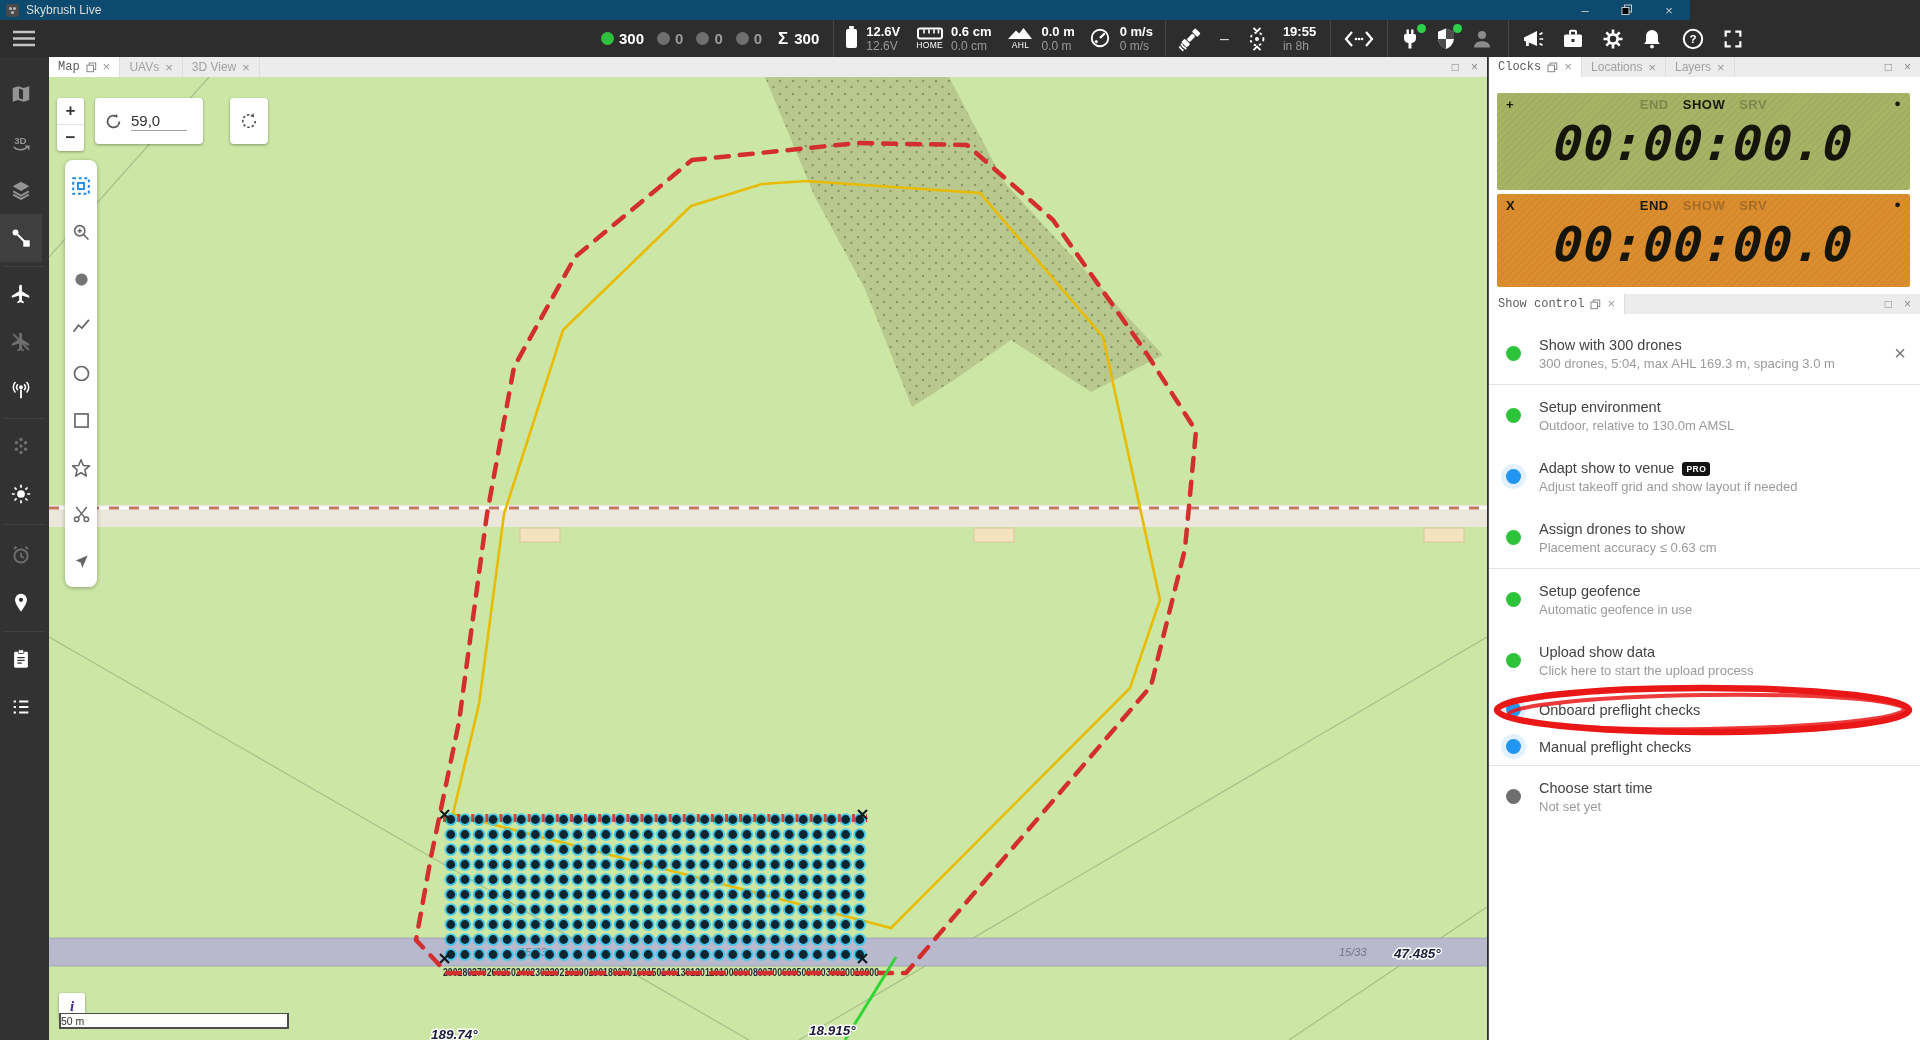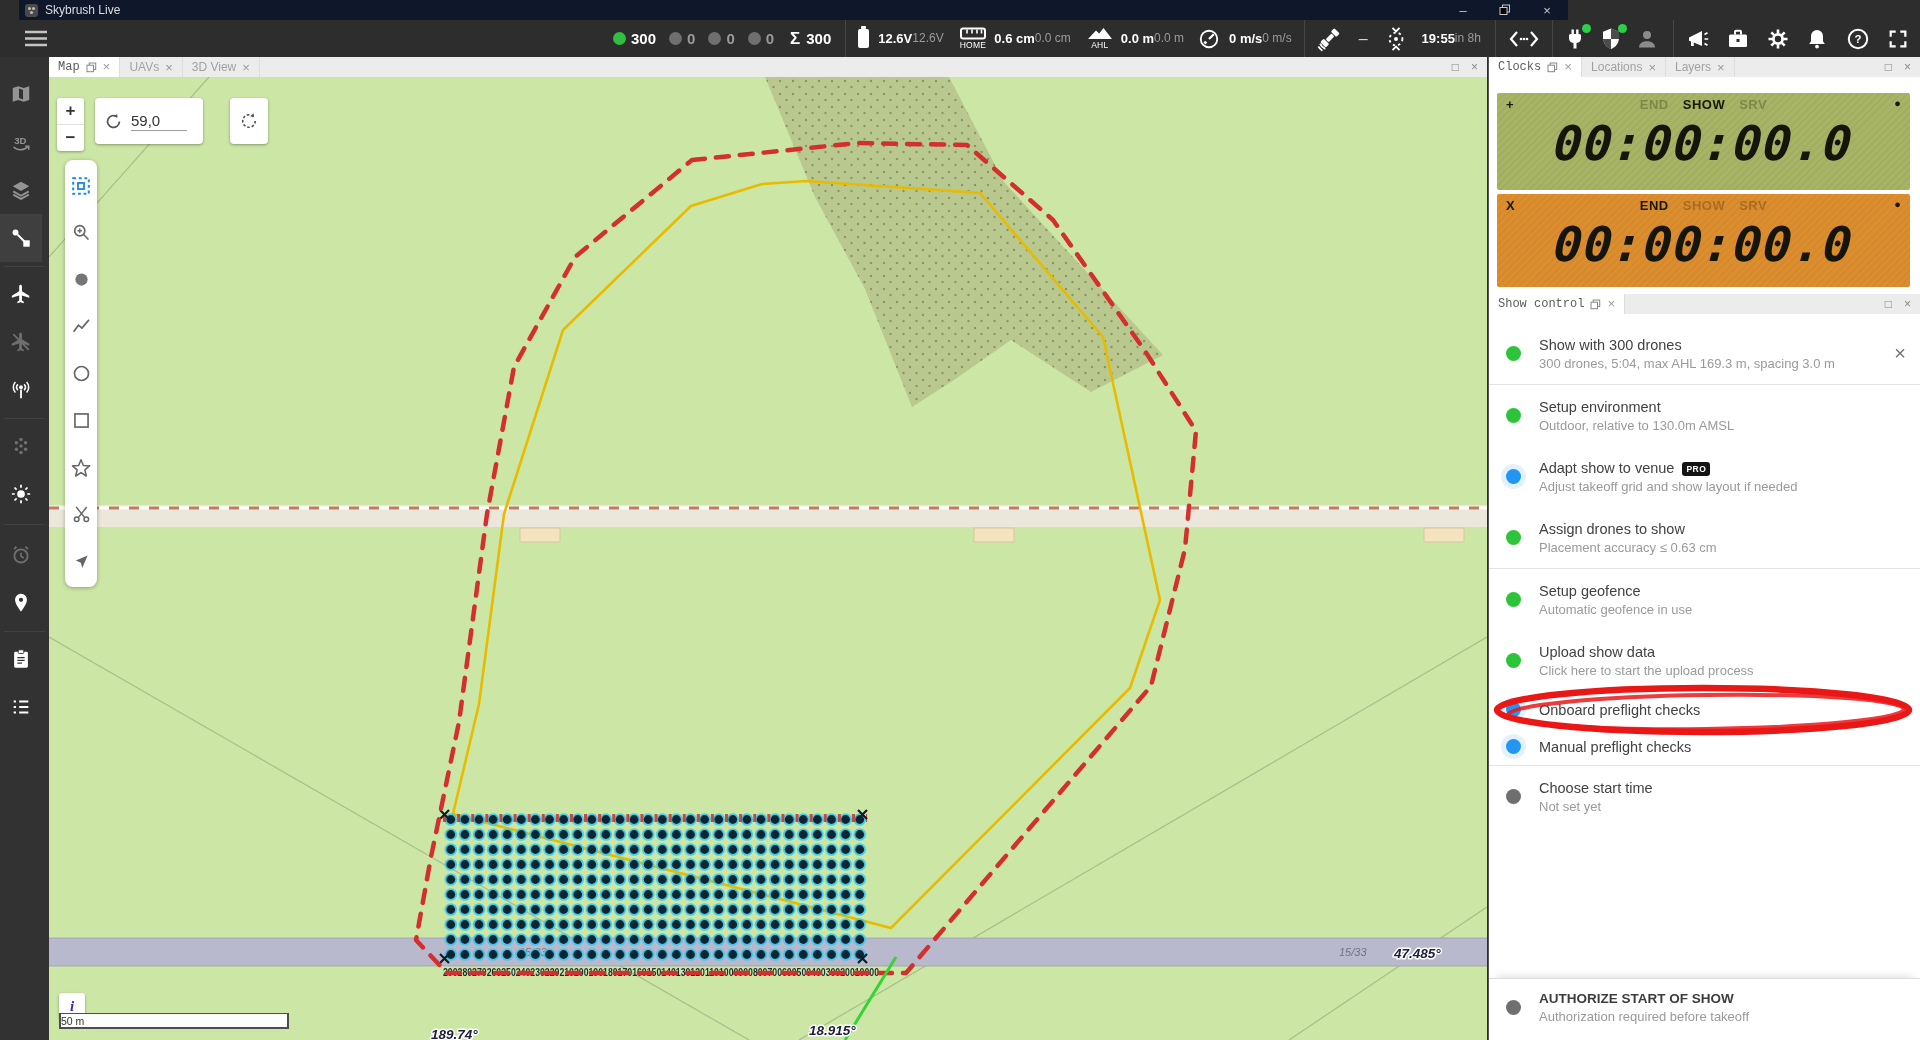--- a/index.html
+++ b/index.html
@@ -1,40 +1,40 @@
 <!DOCTYPE html>
 <html><head>
 <meta charset="utf-8">
 <style>
   * { margin:0; padding:0; box-sizing:border-box; }
   html,body { width:1920px; height:1040px; overflow:hidden; background:#000;
     font-family:"Liberation Sans", sans-serif; }
   .app { position:relative; width:1920px; height:1040px; background:#2d2d2d; }
 
   
-  .titlebar { position:absolute; left:0; top:0; width:1549px; height:20px; background:#0f172a;
-    display:flex; align-items:center; color:#ddd; font-size:12px;margin-left:19px; }
+  .titlebar { position:absolute; left:0; top:0; width:1690px; height:20px; background:#0c4a6e;
+    display:flex; align-items:center; color:#ddd; font-size:12px; }
   .app-logo { width:13px; height:13px; margin:0 7px 0 6px; background:#4a4a4a; border-radius:3px; position:relative; }
   .app-logo::before { content:""; position:absolute; left:3px; top:3px; width:3px; height:3px; border-radius:50%;
     background:#bbb; box-shadow:4px 0 0 #bbb, 2px 4px 0 #bbb; }
   .win-btns { margin-left:auto; display:flex; height:20px; }
   .win-btn { width:42px; height:20px; display:flex; align-items:center; justify-content:center; color:#c9c9c9; font-size:13px; }
 
   
   .toolbar { position:absolute; left:0; top:20px; width:1920px; height:37px; background:#2d2d2d;
-    display:flex; align-items:center; padding-left:24px; color:#fff; }
+    display:flex; align-items:center; padding-left:12px; color:#fff; }
   .hamburger { width:26px; display:flex; align-items:center; }
   .vdiv { width:1px; height:37px; background:#474747; flex:none; }
   .tgrp { display:flex; align-items:center; flex:none; }
   .cnt-dot { width:13px; height:13px; border-radius:50%; flex:none; margin-right:5px; }
   .cnt-green { background:#2fc13e; } .cnt-gray { background:#6f6f6f; }
   .cnt-num { font-size:15px; font-weight:bold; color:#fff; }
   .cnt-dim { color:#9a9a9a; }
   .sigma { font-size:17px; font-weight:bold; margin-right:6px; }
-  .stack { display:flex; flex-direction:row; line-height:1.2; }
+  .stack { display:flex; flex-direction:column; line-height:1.2; }
   .st-top { font-size:13px; font-weight:bold; color:#fff; }
   .st-bot { font-size:12px; color:#9a9a9a; }
   .icolabel { display:flex; flex-direction:column; align-items:center; line-height:1; }
   .icolabel .lbl { font-size:8.5px; font-weight:normal; color:#fff; margin-top:1px; letter-spacing:.3px; }
   .battery { width:11px; height:19px; background:#fff; border-radius:2px; position:relative; }
   .battery::before { content:""; position:absolute; top:-3px; left:3px; width:5px; height:3px; background:#fff; border-radius:1px; }
   .tb-icon-btn { position:relative; display:flex; align-items:center; justify-content:center; flex:none; }
   .badge-dot { position:absolute; top:-3px; right:-4px; width:9px; height:9px; border-radius:50%; background:#2bd14b; }
   .minus-glyph { font-size:16px; color:#d6d6d6; }
 
@@ -697,27 +697,20 @@
         <div class="sc-div"></div>
         <div class="sc-item">
           <span class="dot gray"></span>
           <div>
             <div class="sc-title">Choose start time</div>
             <div class="sc-sub">Not set yet</div>
           </div>
         </div>
       </div>
 
-    <div class="sc-footer">
-      <span class="dot gray"></span>
-      <div>
-        <div class="sc-title">AUTHORIZE START OF SHOW</div>
-        <div class="sc-sub">Authorization required before takeoff</div>
-      </div>
-    </div>
 
     <svg class="annotation-svg" width="432" height="983" viewBox="0 0 432 983">
       <ellipse cx="214" cy="653" rx="206" ry="22" fill="none" stroke="#ea1717" stroke-width="6.5"></ellipse>
       <ellipse cx="217" cy="655" rx="198" ry="17" fill="none" stroke="#ea1717" stroke-width="4" opacity="0.85" transform="rotate(-0.8 217 655)"></ellipse>
     </svg>
   </div>
 
 </div>
 
 </body></html>

